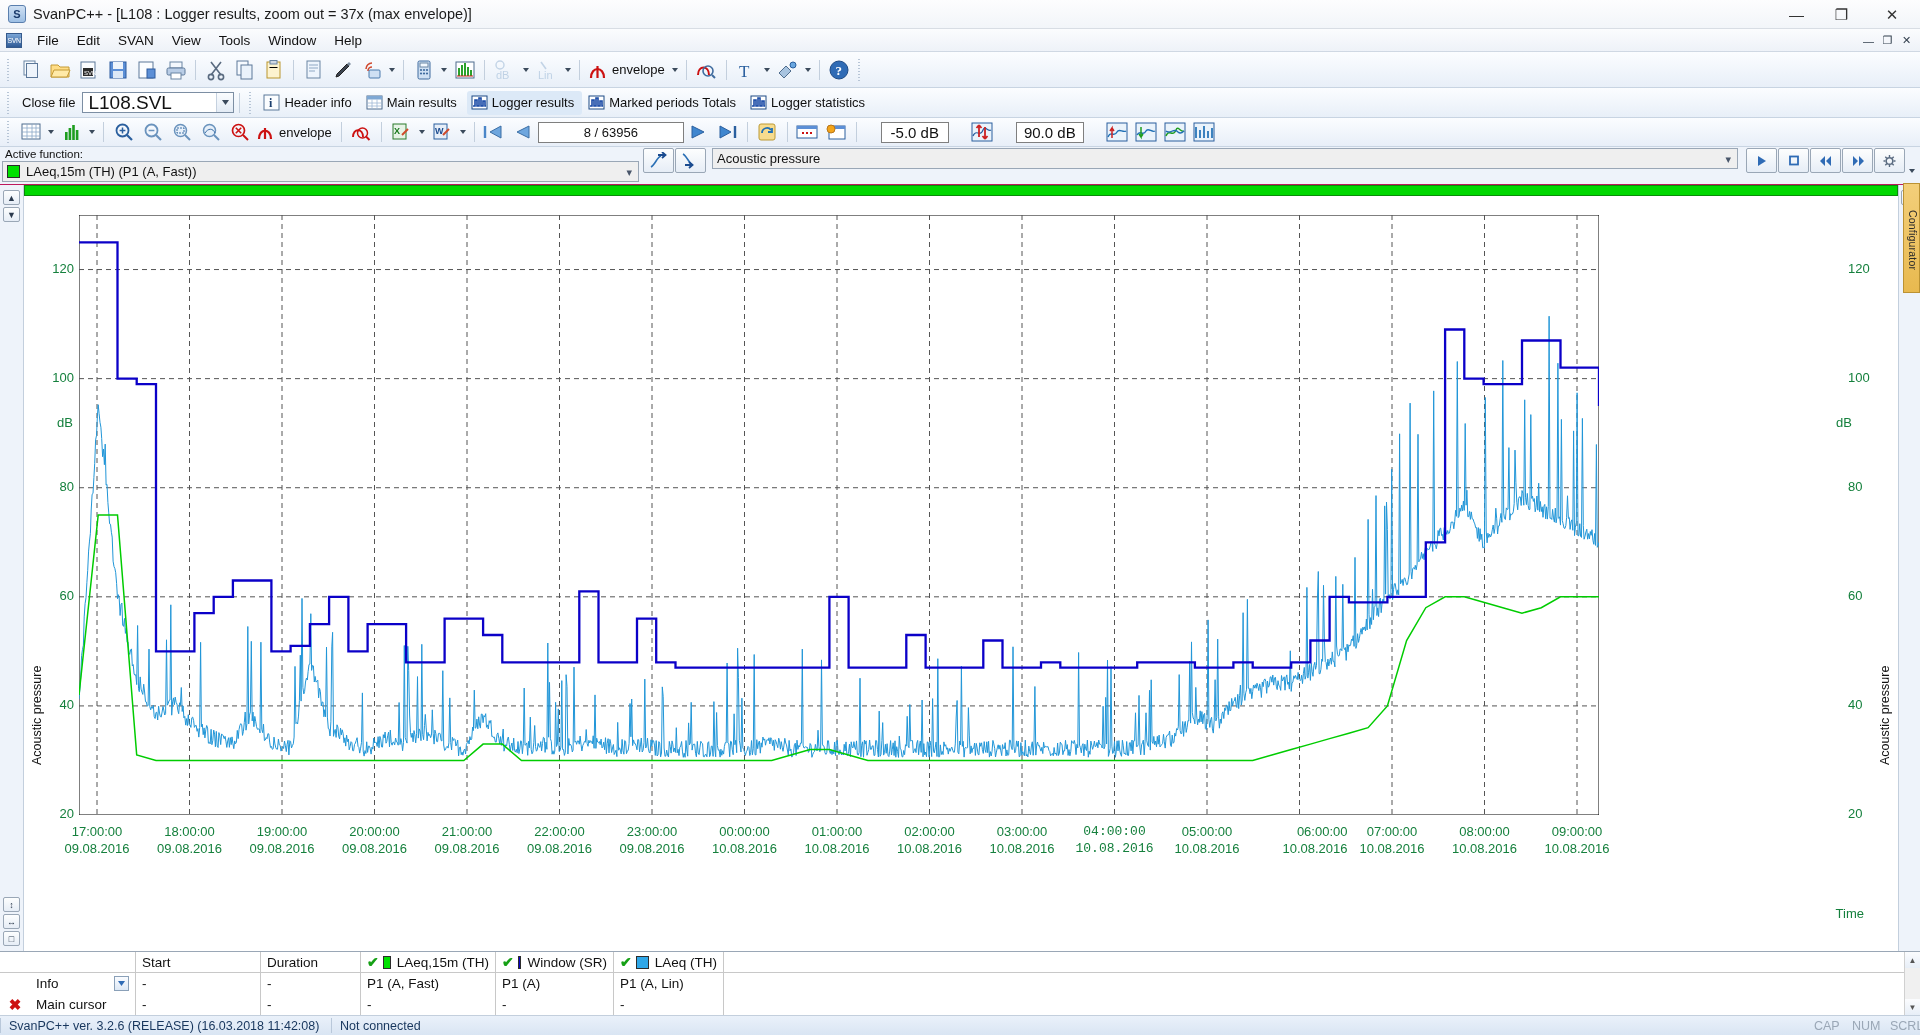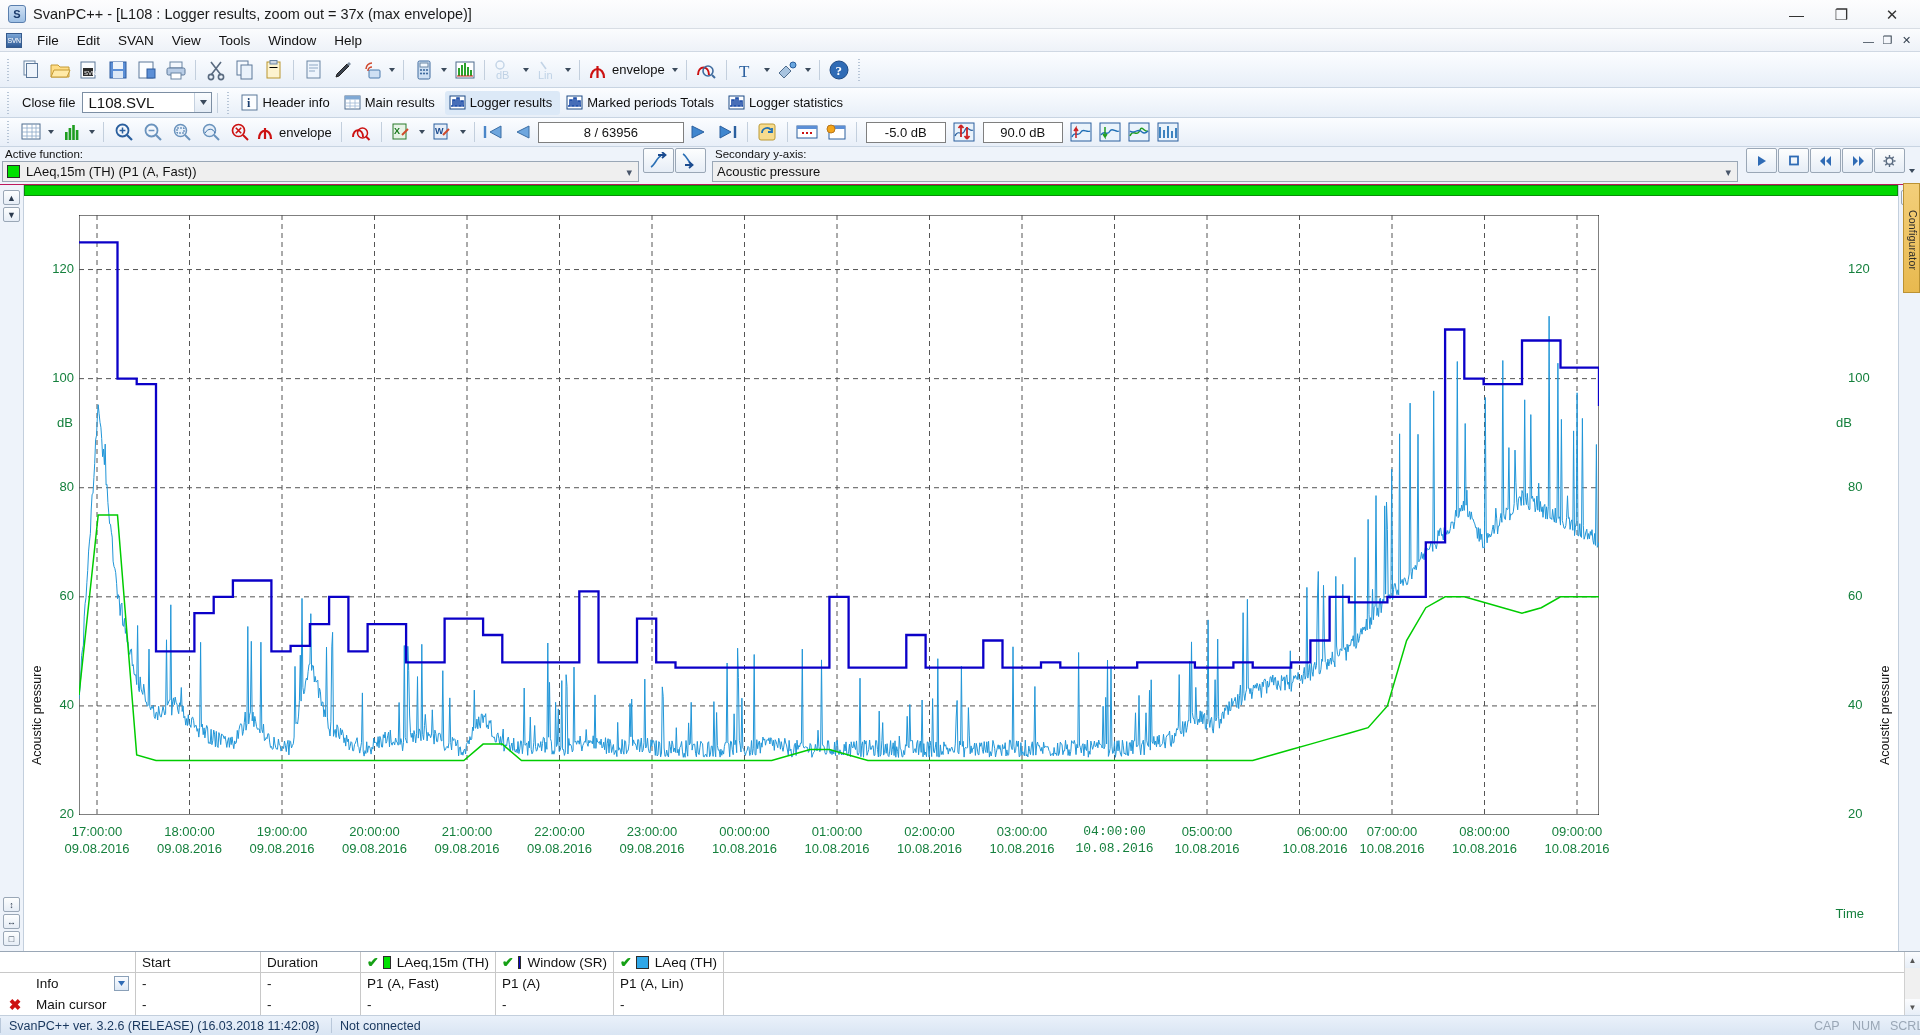--- a/index.html
+++ b/index.html
@@ -55,34 +55,34 @@
   .tool { min-width:27px; height:26px; display:flex; align-items:center; justify-content:center;
     border:1px solid transparent; border-radius:3px; margin:0 1px; position:relative; }
   .tool svg { display:block; }
   .tool .lbl { font-size:13px; color:#0f0f0f; margin-left:3px; padding-right:2px; }
   .caret { width:0;height:0;border-left:3.5px solid transparent;border-right:3.5px solid transparent;
     border-top:4px solid #3b4a5c; margin:0 3px; }
   .tool.disabled { opacity:.42; }
 
   
   .fb-label { font-size:13px; color:#111; margin:0 7px 0 6px; }
-  .combo { height:21px; width:130px; background:#fff; border:1px solid #7c8ea3;
-    display:flex; align-items:center; padding-left:5px; font-size:15px; color:#111; position:relative; }
+  .combo { height:21px; width:152px; background:#fff; border:1px solid #7c8ea3;
+    display:flex; align-items:center; padding-left:5px; font-size:19px; color:#111; position:relative; }
   .combo .arrowbox { position:absolute; right:0; top:0; bottom:0; width:17px;
     background:linear-gradient(#fafcfe,#e3ebf5); border-left:1px solid #c5d1df;
     display:flex;align-items:center;justify-content:center; }
   .tabbtn { display:flex; align-items:center; height:24px; padding:0 7px 0 3px; margin:0 1px;
     border:1px solid transparent; border-radius:3px; font-size:13px; color:#0f0f0f; }
   .tabbtn .ico { margin-right:4px; display:flex; }
   .filebar-active { background:#dce9f7; }
 
   .numfield { height:21px; width:146px; background:#fff; border:1px solid #7f7f7f;
     display:flex; align-items:center; justify-content:center; font-size:13px; color:#111; }
-  .dbfield { height:21px; width:80px; background:#fff; border:1px solid #7f7f7f;
-    display:flex; align-items:center; justify-content:center; font-size:13px; color:#111; margin:0 4px;}
+  .dbfield { height:21px; width:68px; background:#fff; border:1px solid #7f7f7f;
+    display:flex; align-items:center; justify-content:center; font-size:15px; color:#111; margin:0 19px;}
 
   
   .fnpanel { display:flex; align-items:flex-start; height:38px; background:#eef3fa;
     border-bottom:1px solid #be185d; padding:1px 2px; }
   .fnblock { display:flex; flex-direction:column; justify-content:flex-start; }
   .fn-cap { font-size:11.5px; color:#111; line-height:13px; padding-left:3px; }
   .fn-combo { height:21px; background:#efefef; border:1px solid #9aa7b6;
       display:flex; align-items:center; padding-left:4px; font-size:13px; color:#111; position:relative; }
   .fn-combo .chev { position:absolute; right:6px; top:4px; font-size:11px; color:#49566a; }
   .swatch { width:13px;height:13px;border:1px solid #2c2c2c; margin-right:6px; }
@@ -617,21 +617,20 @@
       </div>
       <div class="pbtn">
         <svg width="20" height="17" viewBox="0 0 20 17">
             <path d="M2 2c4 2 6 10 10 11" fill="none" stroke="#2a6fb5" stroke-width="1.6"></path>
             <path d="M4 13h7M8 10l3.5 3L8 16" fill="none" stroke="#1b4b8f" stroke-width="1.8"></path>
           </svg>
       </div>
     </div>
 
     <div class="fnblock" style="flex:1;margin-left:6px">
-      <div class="fn-cap">Secondary y-axis:</div>
       <div class="fn-combo">
         <span>Acoustic pressure</span>
         <span class="chev">▾</span>
       </div>
     </div>
 
     <div class="playbtns" style="align-items:flex-end;padding-bottom:1px;margin-left:8px">
       <div class="pbtn">
         <svg width="16" height="14" viewBox="0 0 16 14">
             <path d="M4 2l8 5-8 5z" fill="#2f6bb5"></path>

